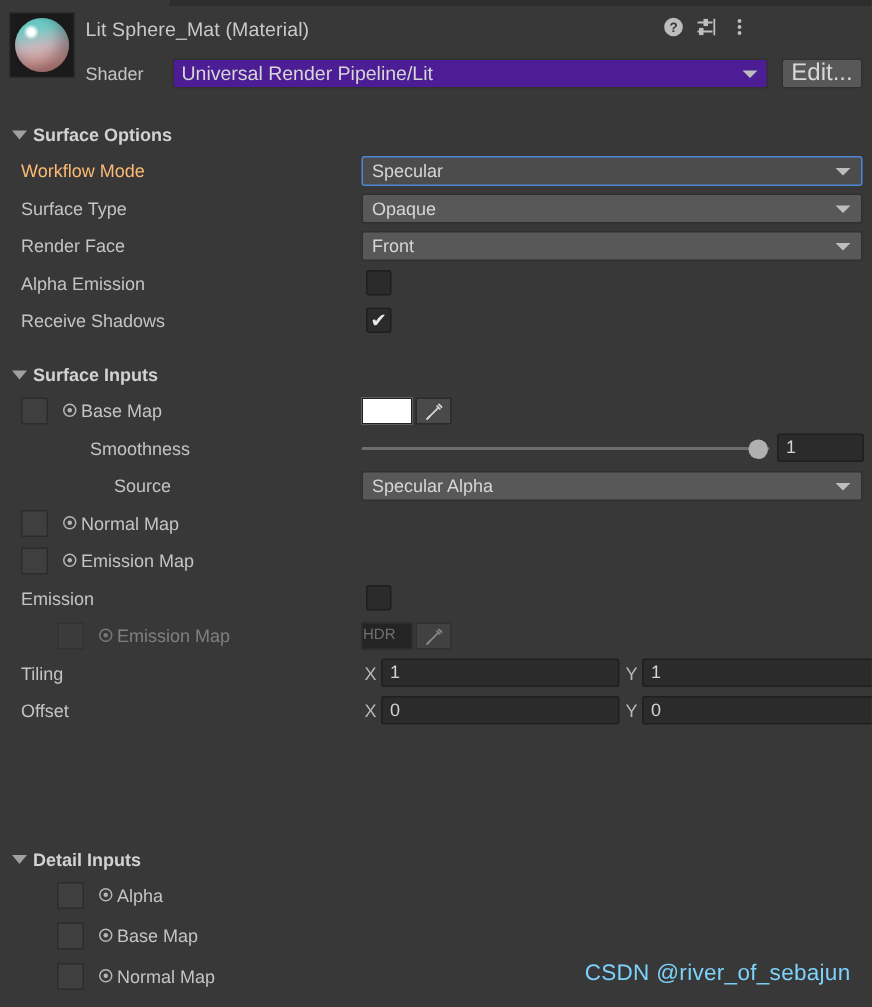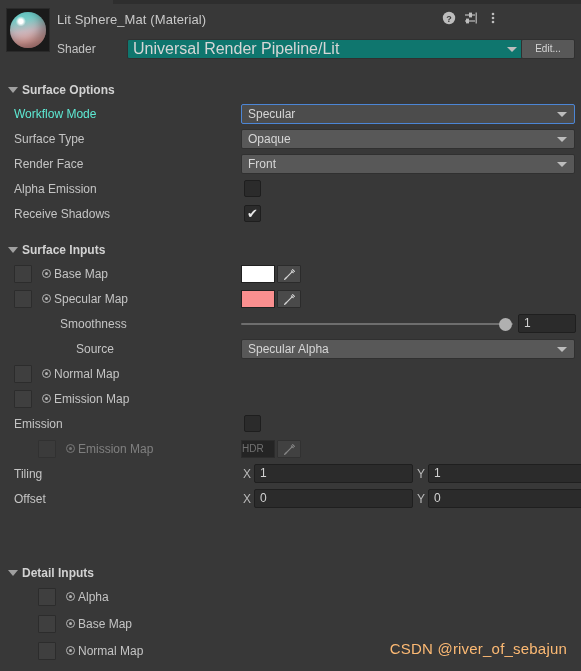--- a/index.html
+++ b/index.html
@@ -34,45 +34,45 @@
     position:absolute; left:57px; top:8px;
     font-size:13px; color:#c9c9c9; letter-spacing:.1px;
   }
   .hdr-icons { position:absolute; right:6px; top:7px; display:flex; align-items:center; gap:8px; }
   .hdr-icons .ic { width:14px; height:14px; display:flex; align-items:center; justify-content:center; color:#bdbdbd; }
 
   .shader-row { position:absolute; left:0; top:34px; width:581px; height:24px; }
   .shader-label { position:absolute; left:57px; top:4px; font-size:12px; color:#c4c4c4; }
   .shader-dd {
     position:absolute; left:115px; top:1px; width:397px; height:20px;
-    background:#0f766e; border:1px solid #303030; border-radius:2px;
-    color:#d6d6d6; font-size:16px; line-height:18px; padding-left:5px;margin-left:12px;
+    background:#4c1d95; border:1px solid #303030; border-radius:2px;
+    color:#d6d6d6; font-size:13px; line-height:18px; padding-left:5px;
   }
   .shader-dd .arrow { position:absolute; right:6px; top:7px; }
   .edit-btn {
     position:absolute; left:521px; top:1px; width:54px; height:20px;
     background:#585858; border:1px solid #303030; border-radius:2px;
-    color:#d6d6d6; font-size:10px; line-height:18px; text-align:center;
+    color:#d6d6d6; font-size:16px; line-height:18px; text-align:center;
   }
 
   
   .section { position:absolute; left:0; width:463px; }
   .foldout { position:relative; height:22px; }
   .foldout .tri {
     position:absolute; left:8px; top:7px;
     width:0;height:0;border-left:5px solid transparent;border-right:5px solid transparent;
     border-top:6px solid #a0a0a0;
   }
   .foldout .ftitle { position:absolute; left:22px; top:3px; font-size:12px; font-weight:bold; color:#d2d2d2; }
 
   .row { position:relative; height:25px; }
   .lbl { position:absolute; top:5px; font-size:12px; color:#c4c4c4; white-space:nowrap; }
   .lbl.l14 { left:14px; }
   .lbl.l60 { left:60px; }
-  .lbl.accent { color:#5eead4; }
+  .lbl.accent { color:#fdba74; }
 
   .dd {
     position:absolute; left:241px; top:2px; width:334px; height:20px;
     background:#585858; border:1px solid #303030; border-radius:2px;
     color:#d6d6d6; font-size:12px; line-height:18px; padding-left:6px;
   }
   .dd.focus { border:1px solid #4c86d6; background:#4c4c4c; }
   .dd .arrow { position:absolute; right:7px; top:7px; }
   .arrow { width:0;height:0;border-left:5px solid transparent;border-right:5px solid transparent;border-top:5px solid #bdbdbd; }
 
@@ -117,21 +117,21 @@
   .axis { position:absolute; top:5px; font-size:12px; color:#b9b9b9; }
   .vfield {
     position:absolute; top:2px; height:19px;
     background:#2b2b2b; border:1px solid #1f1f1f; border-radius:2px;
     color:#d3d3d3; font-size:12px; line-height:17px; padding-left:5px;
   }
 
   .dim { opacity:.5; }
   .watermark {
     position:absolute; right:14px; bottom:14px;
-    font-size:15px; color:#fdba74; letter-spacing:.2px;
+    font-size:15px; color:#7dd3fc; letter-spacing:.2px;
   }
 </style>
 </head>
 <body>
 
 <div id="root">
 
   <div class="topband"></div>
 
   <div class="header">
@@ -230,34 +230,20 @@
       <div class="eyedrop">
         <svg width="13" height="13" viewBox="0 0 13 13" stroke="#d4d4d4" stroke-width="1.2" fill="none" stroke-linecap="round">
           <path d="M9.6 1.6 L11.4 3.4"></path>
             <path d="M8.4 2.8 L10.2 4.6"></path>
             <path d="M8.8 4.2 L3.4 9.6 L2 11 L3.4 9.6"></path>
             <path d="M1.6 11.4 L3.6 9.4"></path>
         </svg>
       </div>
     </div>
 
-    <div class="row">
-      <div class="texslot"></div>
-      <span class="dot-ic" style="left:42px;"></span>
-      <span class="lbl" style="left:54px;">Specular Map</span>
-      <div class="colorfield" id="spec-swatch" style="background: rgb(250, 143, 143);"></div>
-      <div class="eyedrop">
-        <svg width="13" height="13" viewBox="0 0 13 13" stroke="#d4d4d4" stroke-width="1.2" fill="none" stroke-linecap="round">
-          <path d="M9.6 1.6 L11.4 3.4"></path>
-            <path d="M8.4 2.8 L10.2 4.6"></path>
-            <path d="M8.8 4.2 L3.4 9.6 L2 11 L3.4 9.6"></path>
-            <path d="M1.6 11.4 L3.6 9.4"></path>
-        </svg>
-      </div>
-    </div>
 
     <div class="row">
       <span class="lbl l60">Smoothness</span>
       <div class="slider"></div>
       <div class="knob"></div>
       <div class="numfield">1</div>
     </div>
 
     <div class="row">
       <span class="lbl" style="left:76px;">Source</span>

